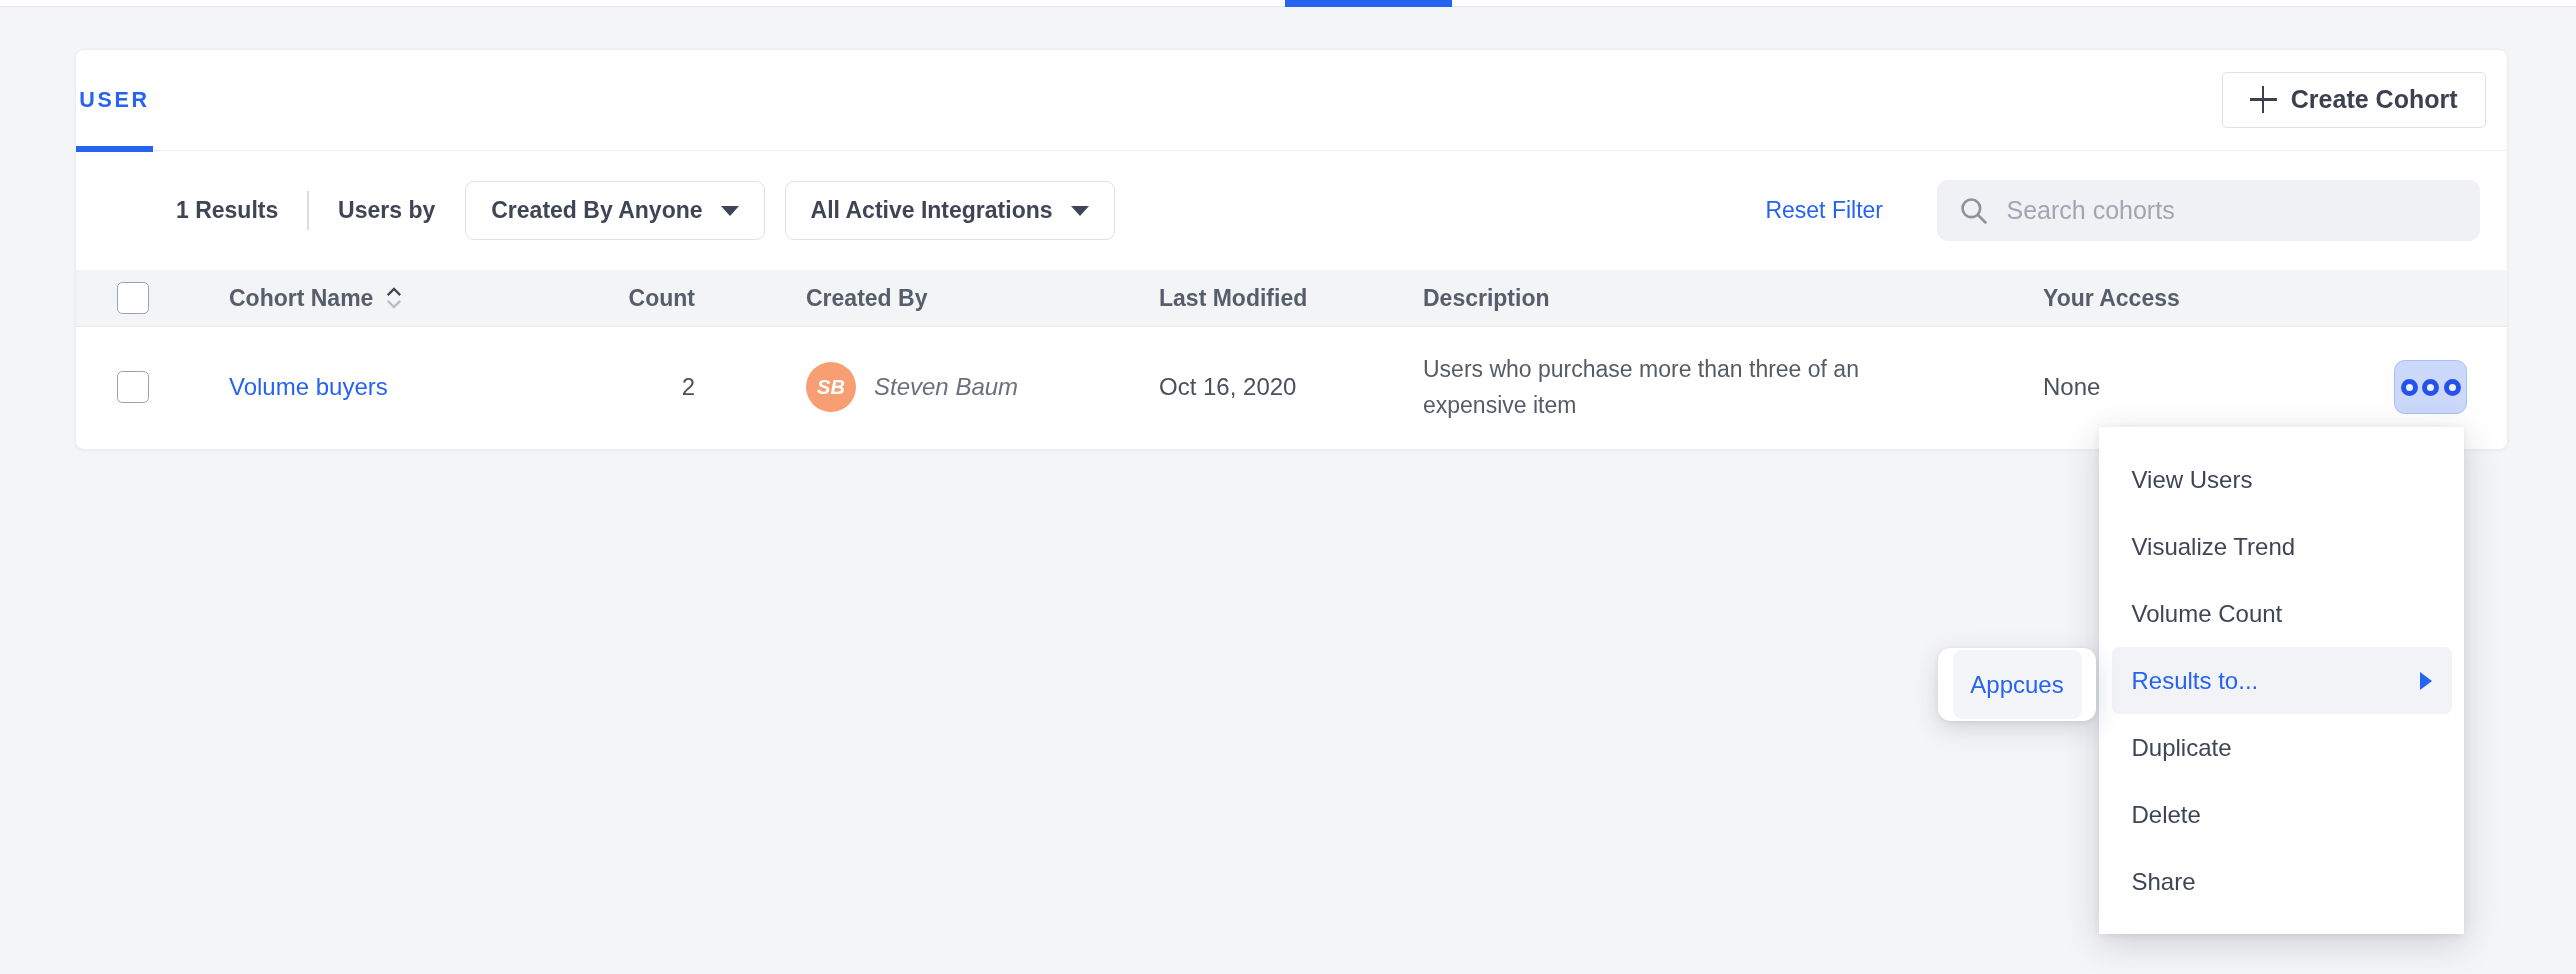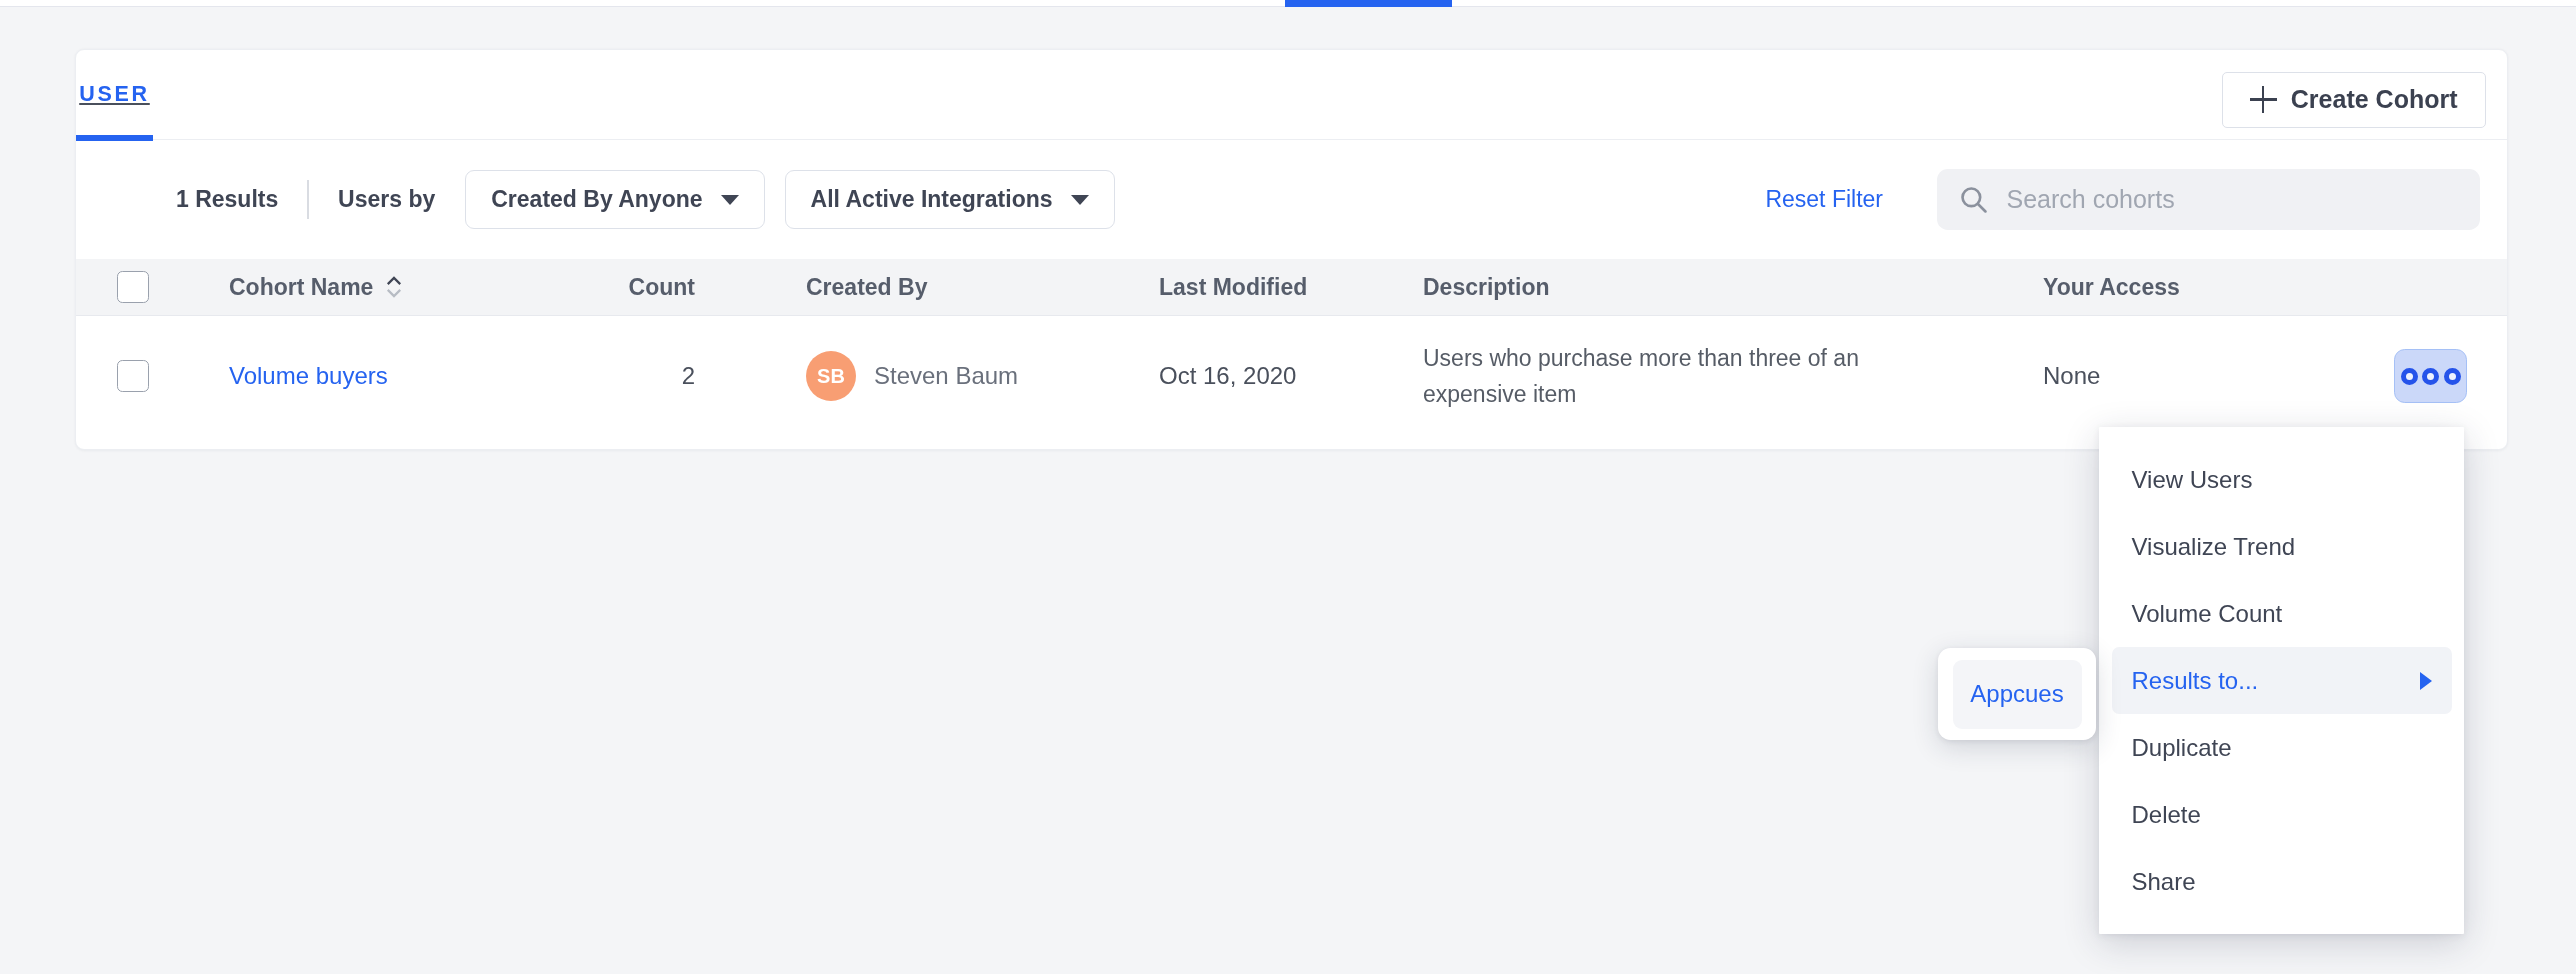--- a/index.html
+++ b/index.html
@@ -22,22 +22,22 @@
     background: #2563f0;
   }
 
   
   .card {
     position: absolute; left: 75px; top: 49px; width: 2433px; height: 401px;
     background: #ffffff; border: 0.9px solid #eceef2; border-radius: 9px;
     box-shadow: 0 0.9px 2.7px rgba(25,30,50,0.05);
   }
   .card-header {
-    position: relative; height: 90px; border-bottom: 1.8px solid #eceef2;
-    display: flex; align-items: flex-start; text-decoration: underline;
+    position: relative; height: 101px; border-bottom: 1.8px solid #eceef2;
+    display: flex; align-items: flex-start;
   }
   .tab-user {
     position: relative; height: 100%; width: 77px;
     display: flex; align-items: center; justify-content: center;
     cursor: pointer;
   }
   .tab-user .tab-label {
     font-size: 21.5px; font-weight: 700; letter-spacing: 2.7px; color: #2563f0;
   }
   .tab-user .tab-underline {
@@ -106,21 +106,21 @@
   }
   .cell-check { padding-left: 41px; }
   .checkbox {
     width: 32px; height: 32px; background: #fff;
     border: 1.8px solid #9aa1ad; border-radius: 5.4px; cursor: pointer;
   }
   .cell-name { display: flex; align-items: center; gap: 12.5px; }
   .sort-icon { display: flex; flex-direction: column; gap: 1.8px; }
   .cell-count { text-align: right; padding-right: 111px; }
   .cohort-link { color: #2563f0; cursor: pointer; }
-  .cell-createdby { display: flex; align-items: center; }
+  .cell-createdby { display: flex; align-items: center; font-style: italic; }
   .avatar {
     width: 50px; height: 50px; border-radius: 50%; background: #f89e73;
     color: #fff; font-size: 20px; font-weight: 700;
     display: flex; align-items: center; justify-content: center;
     margin-right: 18px; flex: 0 0 auto;
   }
   .creator-name { color: #6a707c; }
   .cell-desc { padding-right: 143px; font-size: 23px; line-height: 36px; color: #565c66; }
   .cell-access {
     display: flex; align-items: center; justify-content: space-between;
@@ -151,21 +151,21 @@
   }
   .menu-item.active { background: #f1f3f7; color: #2563f0; }
   .submenu-arrow {
     width: 0; height: 0;
     border-top: 9px solid transparent; border-bottom: 9px solid transparent;
     border-left: 12.5px solid #2563f0;
   }
 
   
   .submenu {
-    position: absolute; left: 1938px; top: 648px; width: 158px; height: 92px;
+    position: absolute; left: 1938px; top: 648px; width: 158px; height: 73px;
     background: #fff; border-radius: 12.5px;
     box-shadow: 0 7.2px 27px rgba(33,41,66,0.16), 0 1.8px 5.4px rgba(33,41,66,0.08);
     display: flex; align-items: center; justify-content: center;
     z-index: 21;
   }
   .submenu-item {
     width: 129px; height: 69px; border-radius: 9px; background: #f4f5f8;
     display: flex; align-items: center; justify-content: center;
     font-size: 24px; color: #2563f0; cursor: pointer;
   }

